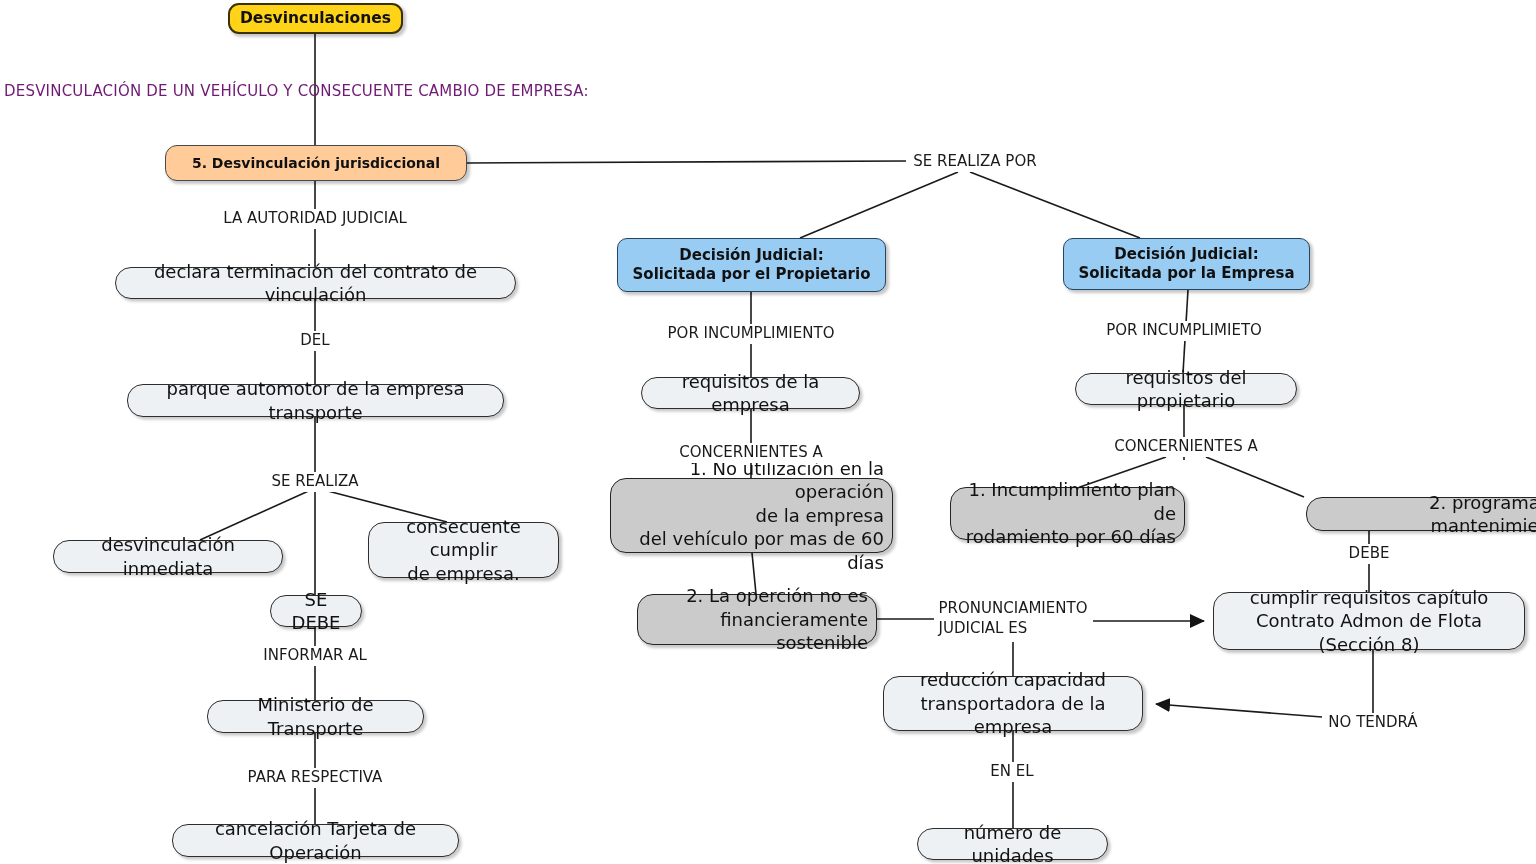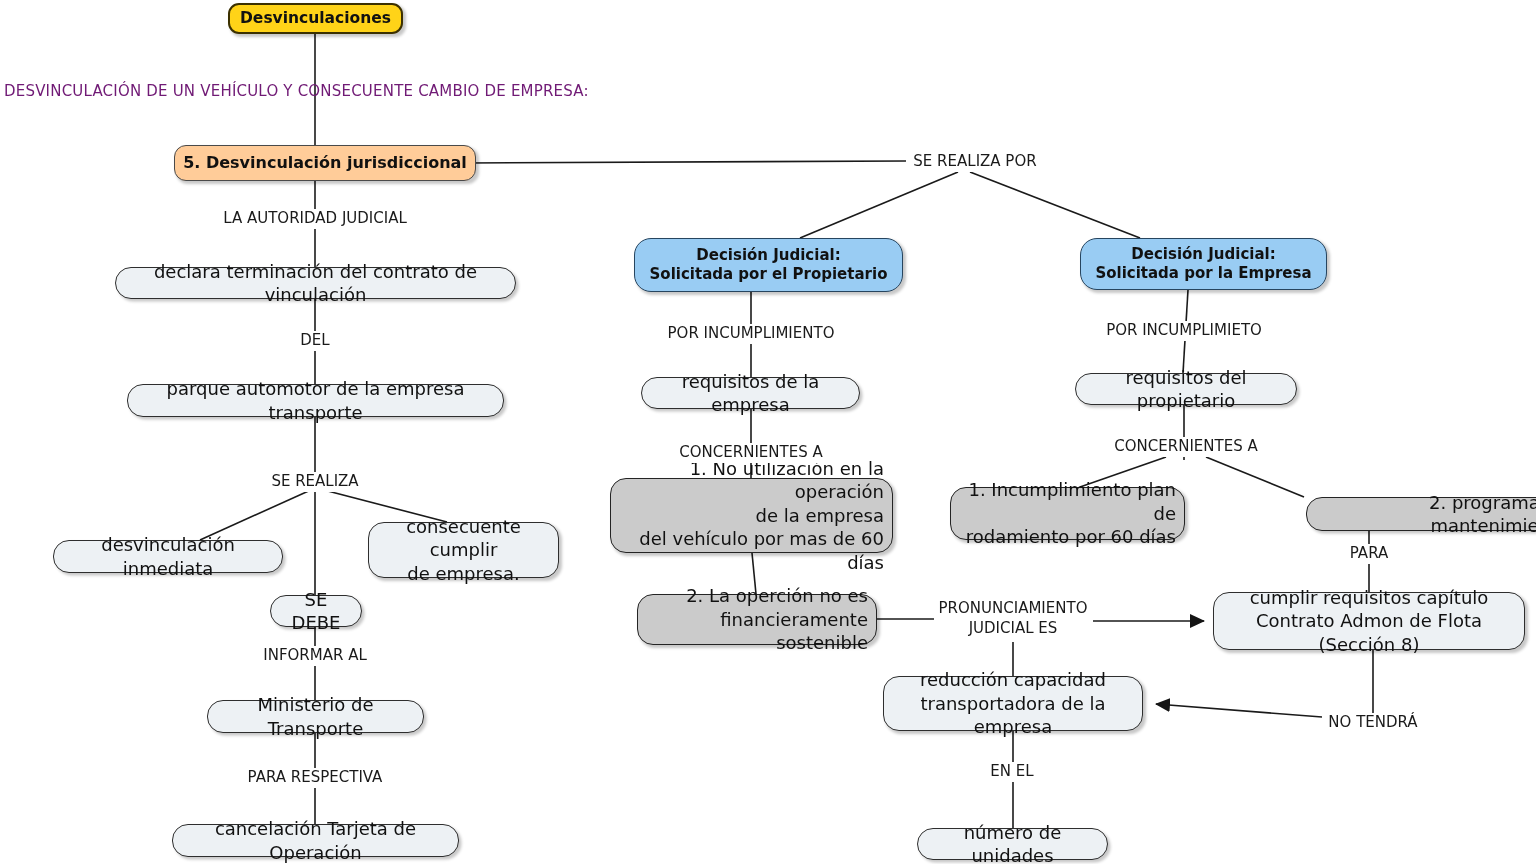--- a/index.html
+++ b/index.html
@@ -16,33 +16,31 @@
     position:absolute;box-sizing:border-box;display:flex;align-items:center;justify-content:center;
     text-align:center;white-space:pre-line;border-radius:16px;line-height:1.3;font-size:18px;
     padding:3px 8px;border:1.8px solid #2e2e2e;background:var(--color-node-fill,#edf1f4);
     box-shadow:2.5px 2.5px 3px rgba(0,0,0,.22);
   }
   .node.yellow{
     background:var(--color-root-fill,#ffd318);border-color:#3b3000;font-weight:bold;font-size:15.5px;
     border-width:2px;border-radius:11px;
   }
   .node.orange{
-    background:var(--color-main-fill,#ffcc99);border-color:#4a4a4a;font-weight:bold;font-size:16px;
+    background:var(--color-main-fill,#ffcc99);border-color:#4a4a4a;font-weight:bold;font-size:14px;
     border-radius:12px;
-    margin-left:9px;
   }
   .node.blue{
     background:var(--color-decision-fill,#99ccf3);border-color:#27455f;font-weight:bold;font-size:15px;
-    border-radius:17px;
-    margin-left:17px;
+    border-radius:10px;
   }
   .node.gray{background:var(--color-criteria-fill,#cbcbcb);border-color:#242424;text-align:right;}
   .label{
     position:absolute;transform:translateX(-50%);font-size:15px;color:#1a1a1a;background:#ffffff;
-    padding:0 3px;white-space:pre-line;text-align:center;line-height:1.32;
+    padding:0 3px;white-space:pre-line;line-height:1.32;
   }
 </style>
 </head>
 <body>
 
 <div class="canvas">
 
   <svg class="edges" viewBox="0 0 1536 864">
     <defs>
       <marker id="arrow" markerUnits="userSpaceOnUse" markerWidth="16" markerHeight="14" refX="14" refY="7" orient="auto">
@@ -115,17 +113,17 @@
   <div class="label" style="left:315px;top:472px">SE REALIZA</div>
   <div class="label" style="left:315px;top:646px">INFORMAR AL</div>
   <div class="label" style="left:315px;top:768px">PARA RESPECTIVA</div>
   <div class="label" style="left:975px;top:152px">SE REALIZA POR</div>
   <div class="label" style="left:751px;top:324px">POR INCUMPLIMIENTO</div>
   <div class="label" style="left:751px;top:443px">CONCERNIENTES A</div>
   <div class="label" style="left:1013px;top:599px">PRONUNCIAMIENTO
 JUDICIAL ES</div>
   <div class="label" style="left:1184px;top:321px">POR INCUMPLIMIETO</div>
   <div class="label" style="left:1186px;top:437px">CONCERNIENTES A</div>
-  <div class="label" style="left:1369px;top:544px">PARA</div>
+  <div class="label" style="left:1369px;top:544px">DEBE</div>
   <div class="label" style="left:1373px;top:713px">NO TENDRÁ</div>
   <div class="label" style="left:1012px;top:762px">EN EL</div>
 
 </div>
 
 </body></html>

